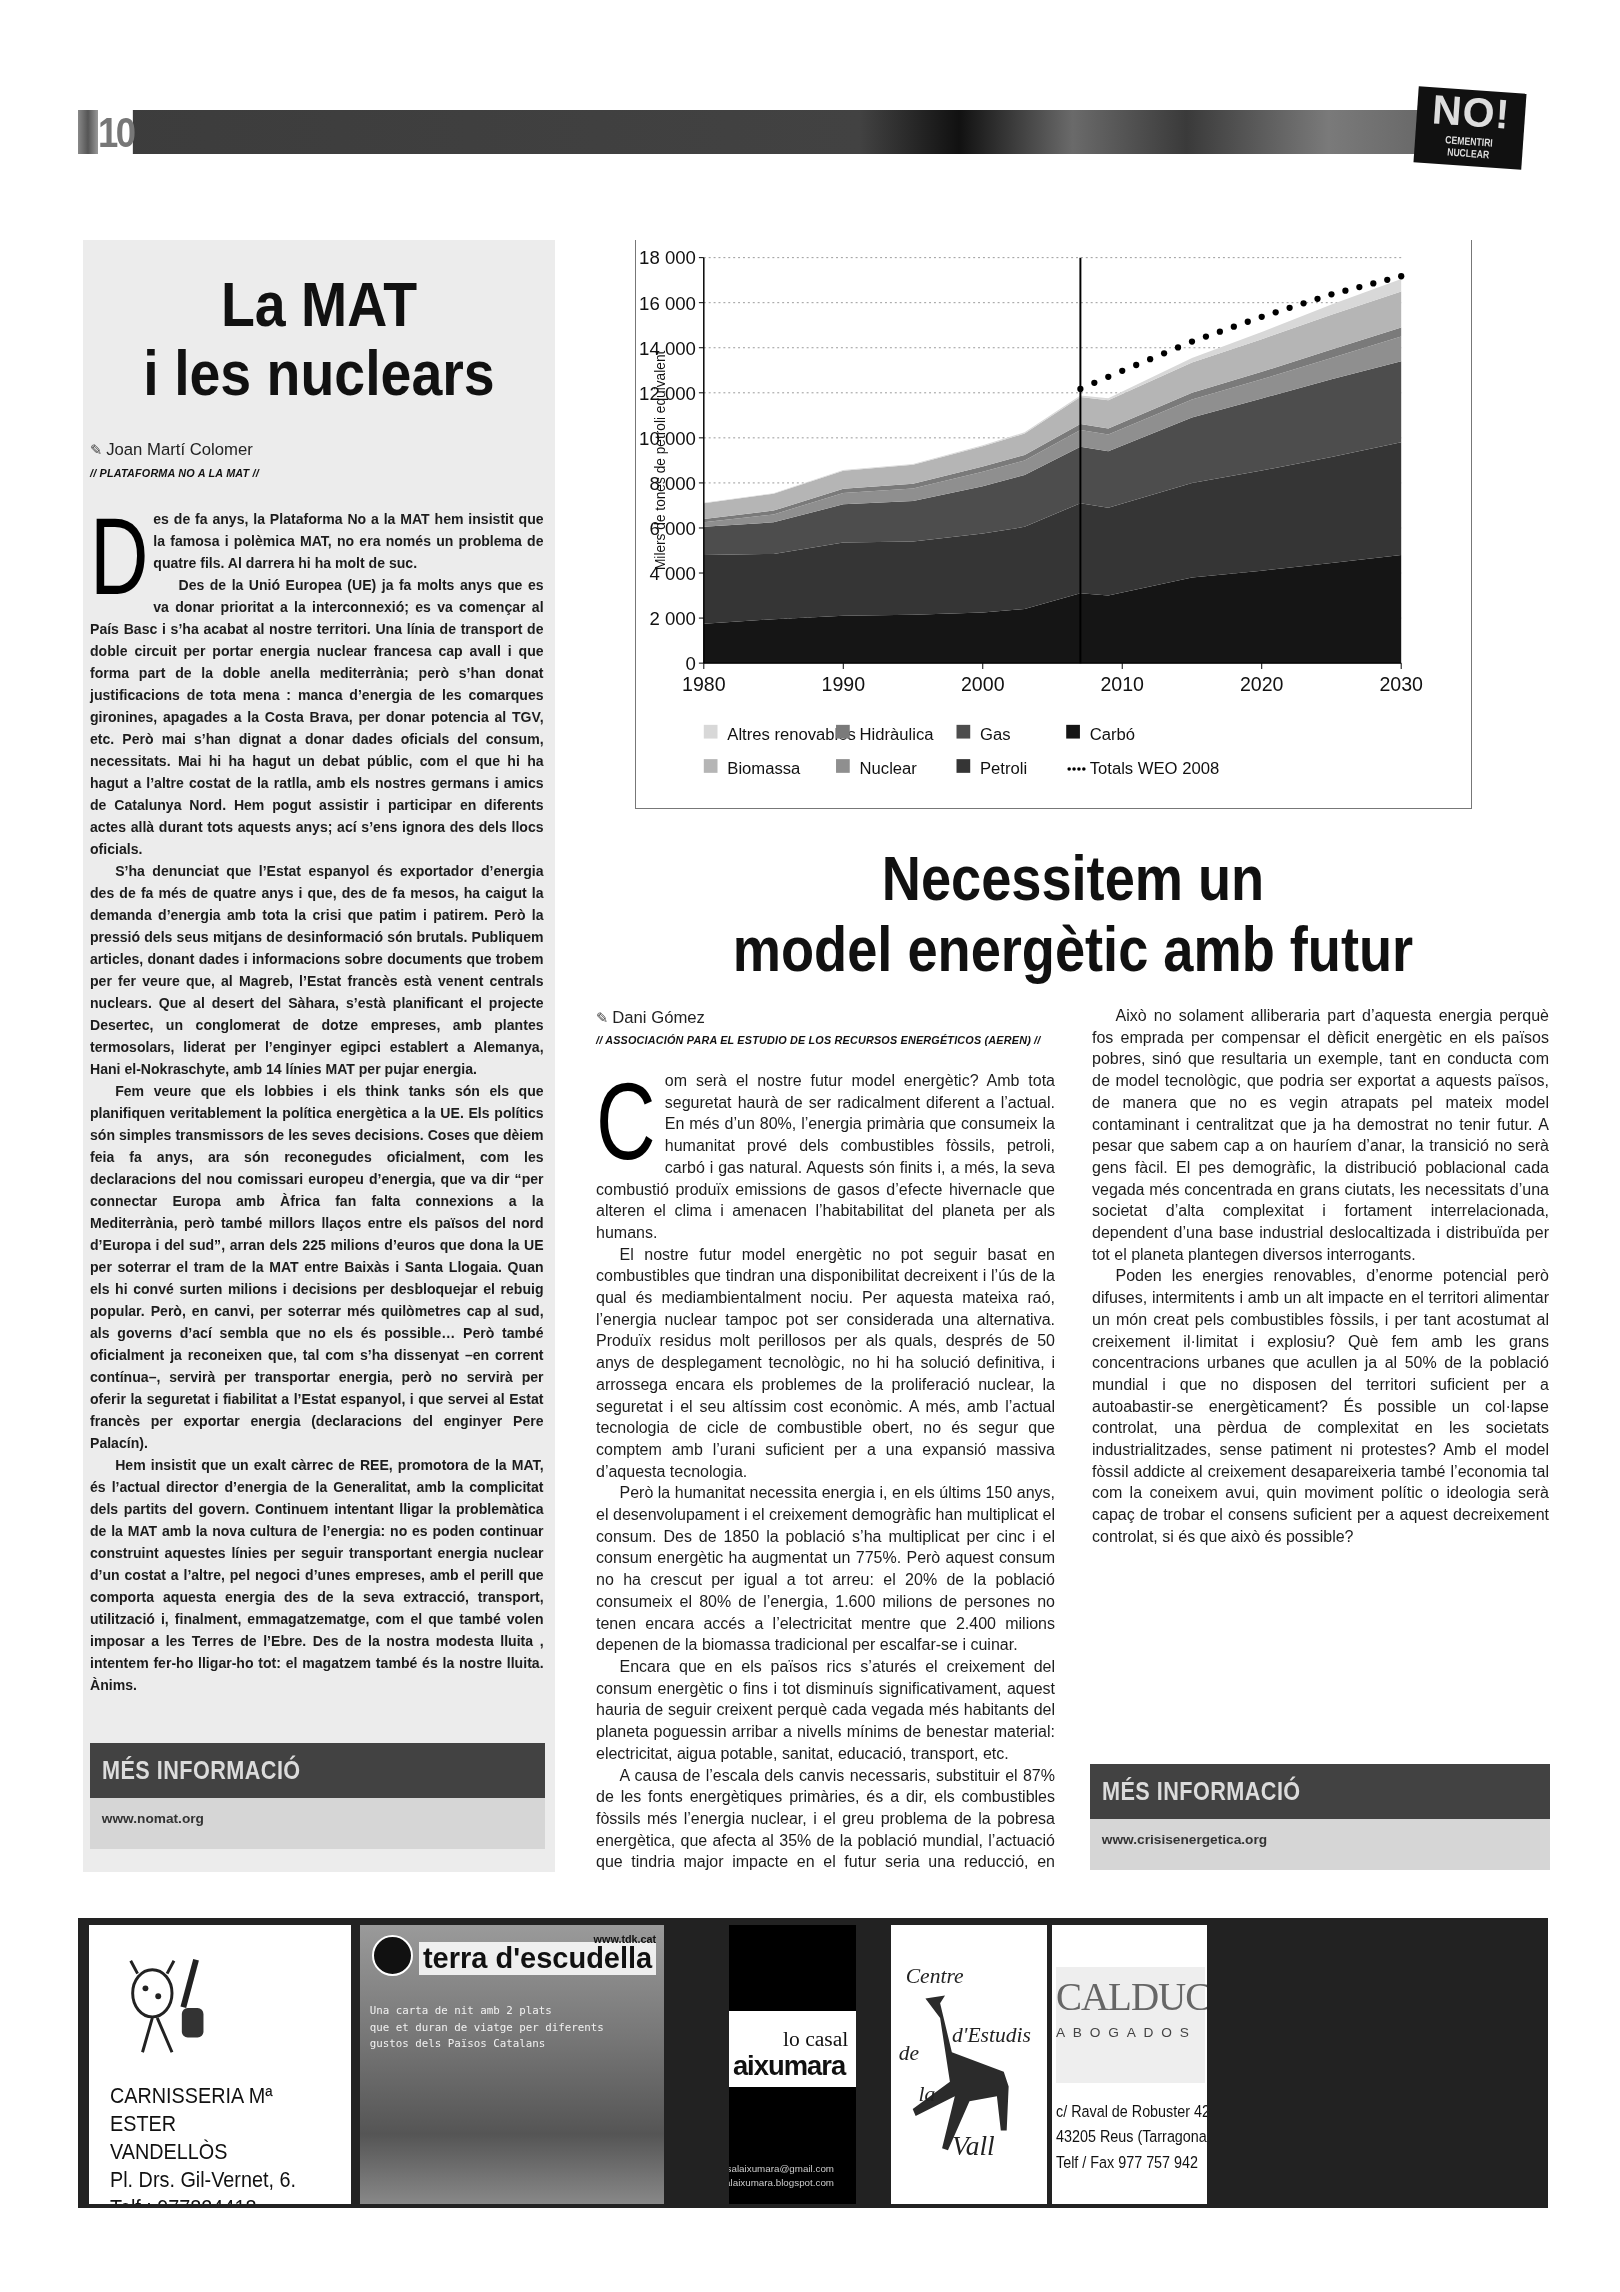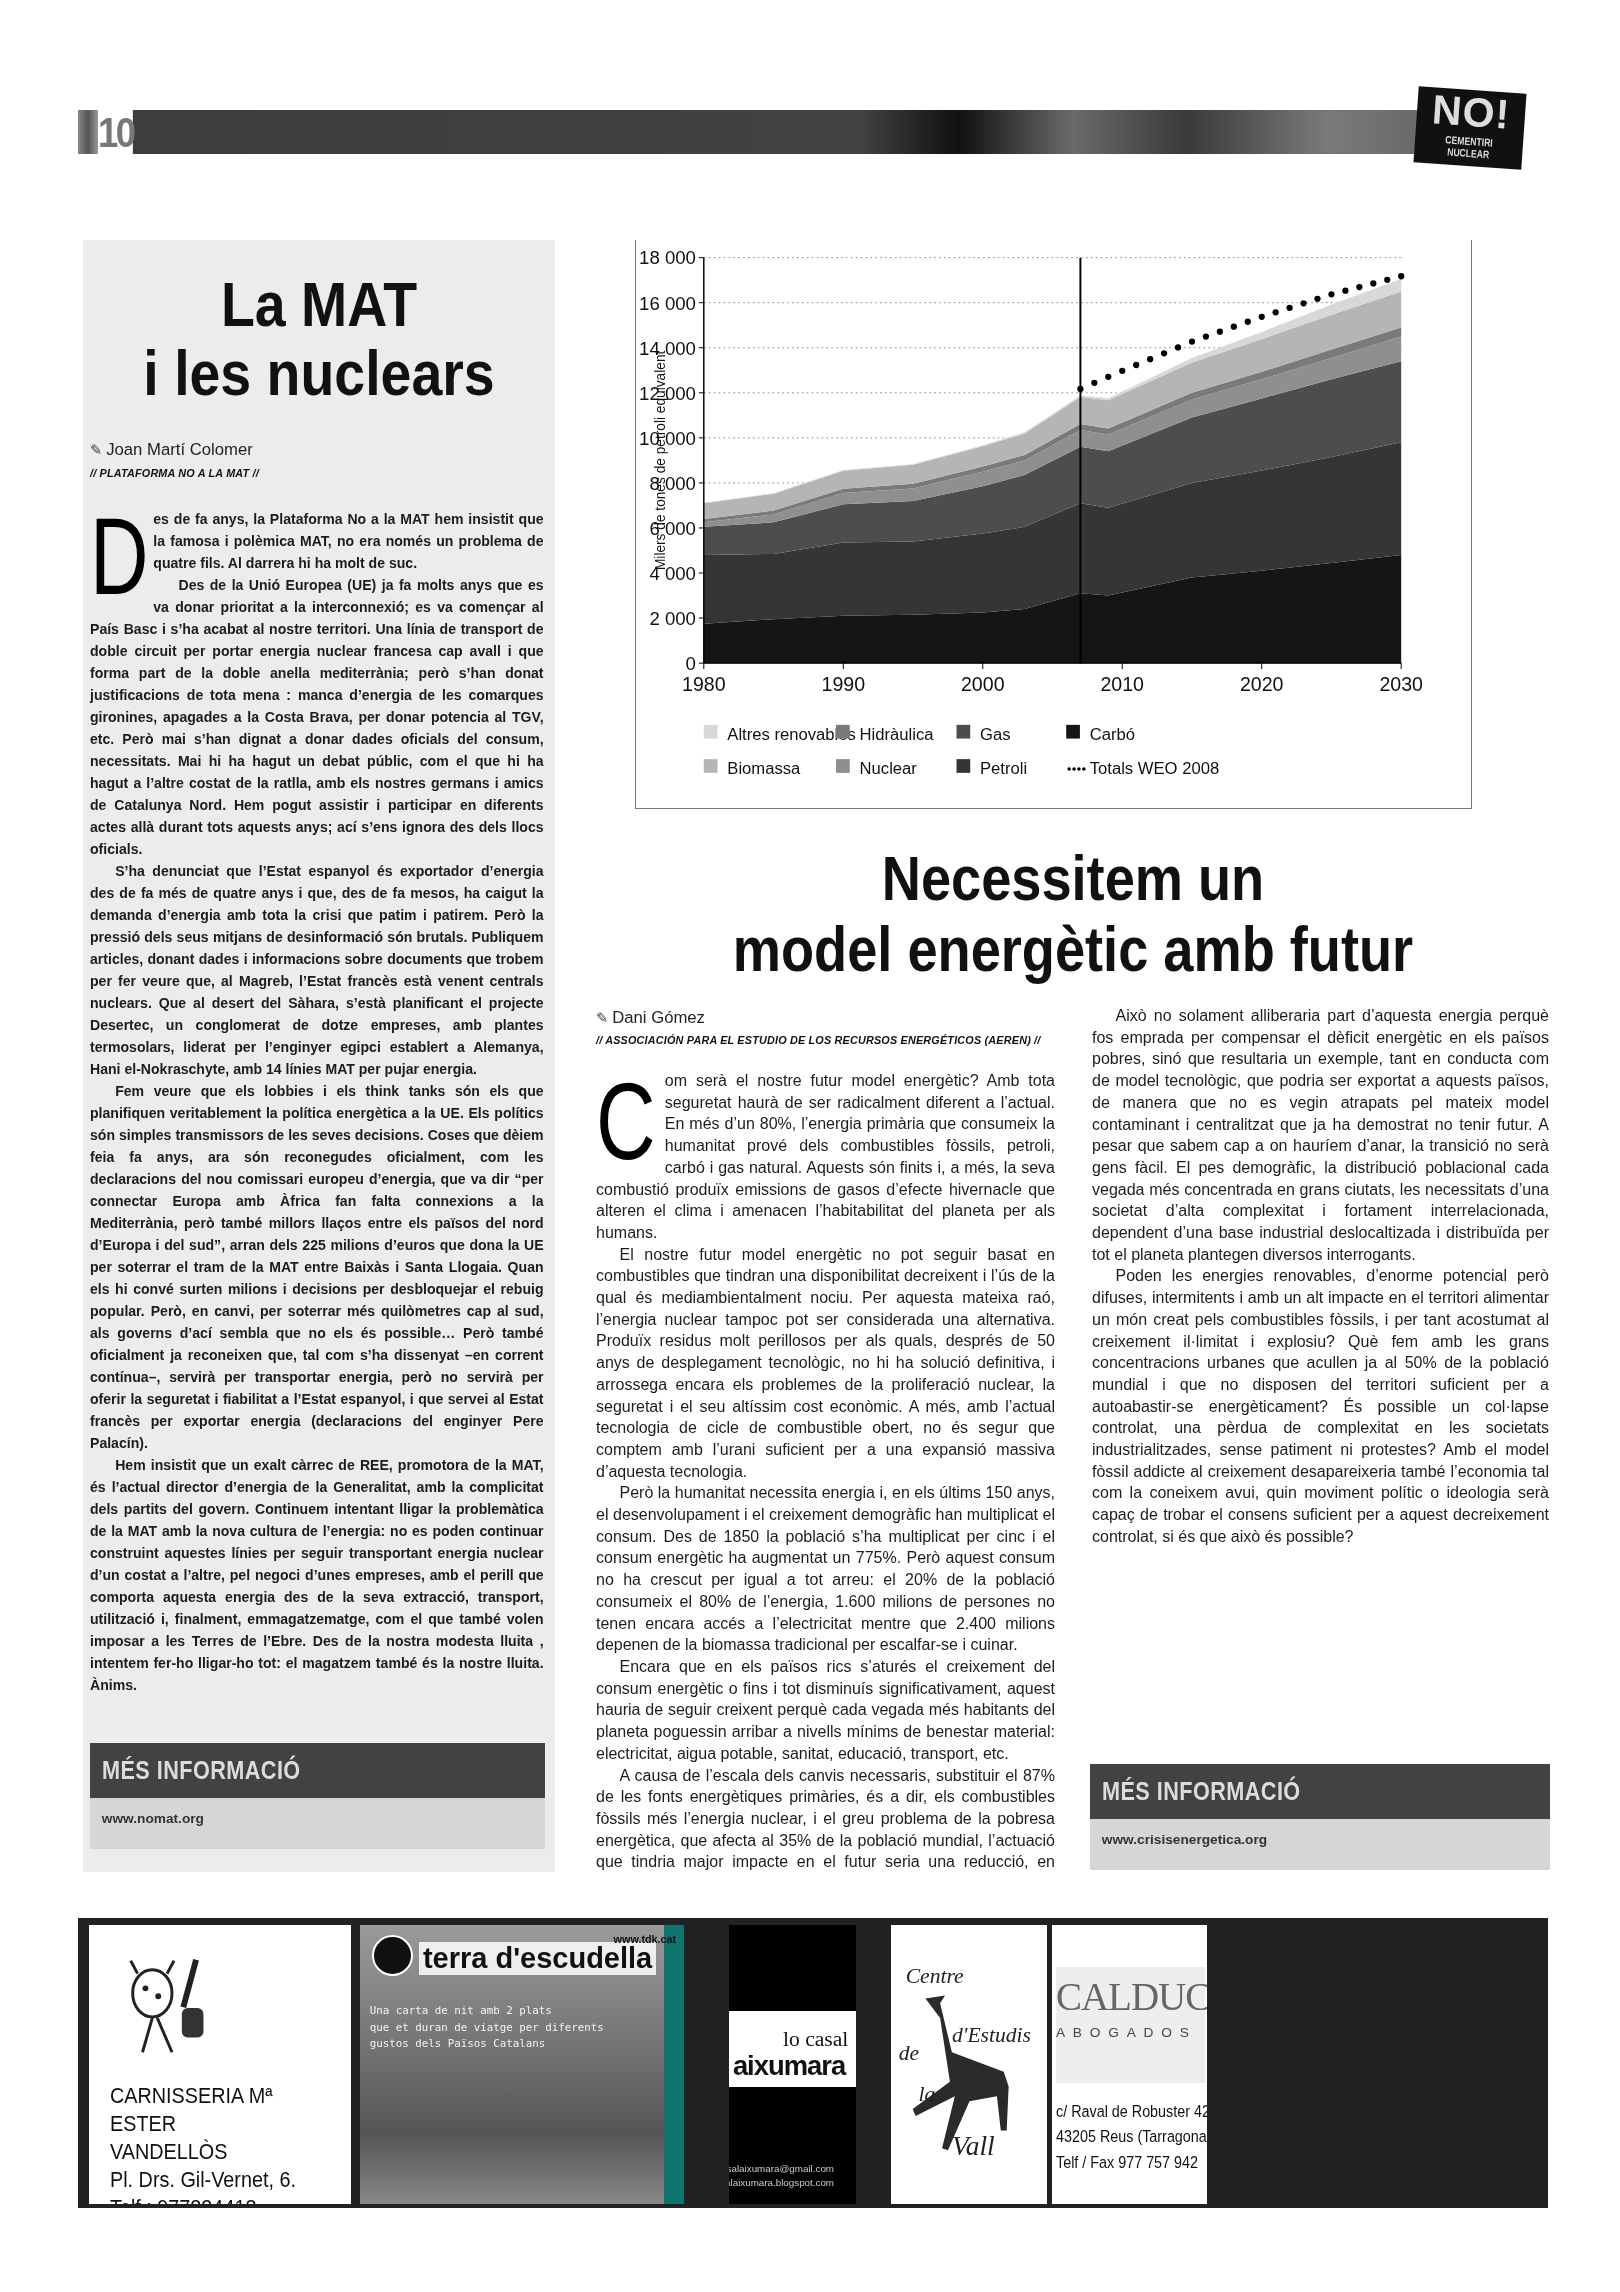--- a/index.html
+++ b/index.html
@@ -38,21 +38,21 @@
   .headline { left:588px; top:843px; width:970px; text-align:center; font-weight:bold; font-size:63px; line-height:71px; color:#111; transform:scaleX(0.86); }
   .body-reg { font-size:16px; line-height:21.7px; text-align:justify; color:#1c1c1c; }
   .body-reg p { margin:0; text-indent:23.5px; }
   .body-reg p.first { text-indent:0; }
   .dropcap-c { float:left; font-size:110px; line-height:90px; margin:5.9px 9.8px 0 0; color:#000; transform:scaleX(0.75); transform-origin:left; width:59px; }
 
   
   .ads { left:78px; top:1918px; width:1470px; height:290px; background:#222; }
   .ad { position:absolute; top:6.9px; height:279px; background:#fff; overflow:hidden; }
   .ad1 { left:10.8px; width:262px; }
-  .ad2 { left:282px; width:304px; background:#0f766e;padding-left:20px; }
+  .ad2 { left:282px; width:304px; background:#0f766e; }
   .ad3 { left:651px; width:127px; background:#000; }
   .ad4 { left:813px; width:156px; }
   .ad5 { left:974px; width:155px; }
 </style>
 </head>
 <body>
 
 <div class="abs band"></div>
 <div class="abs band-left"></div>
 <div class="abs pagenum">10</div>

